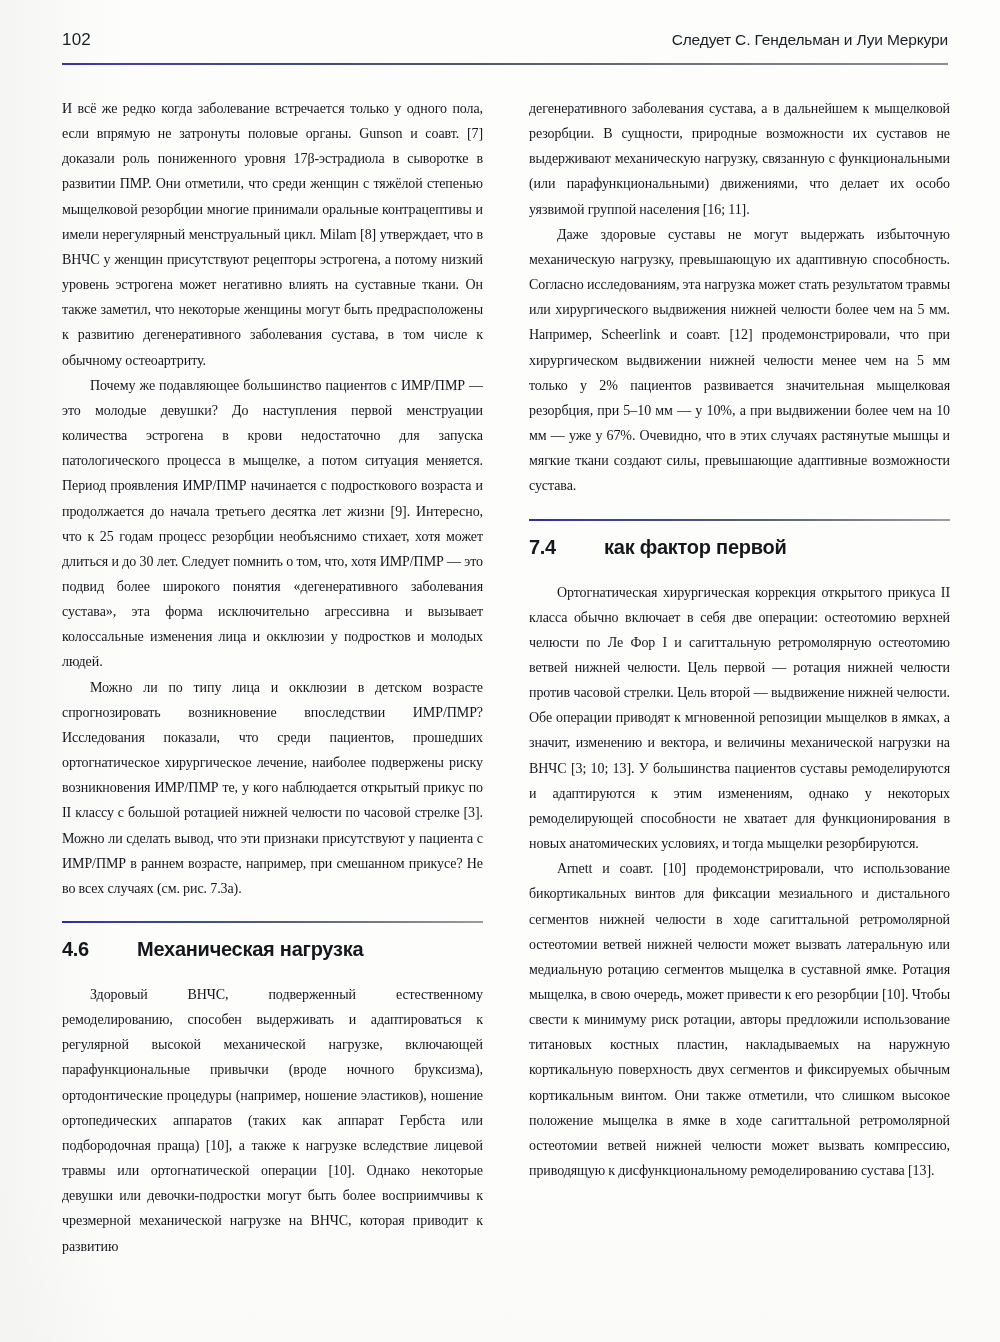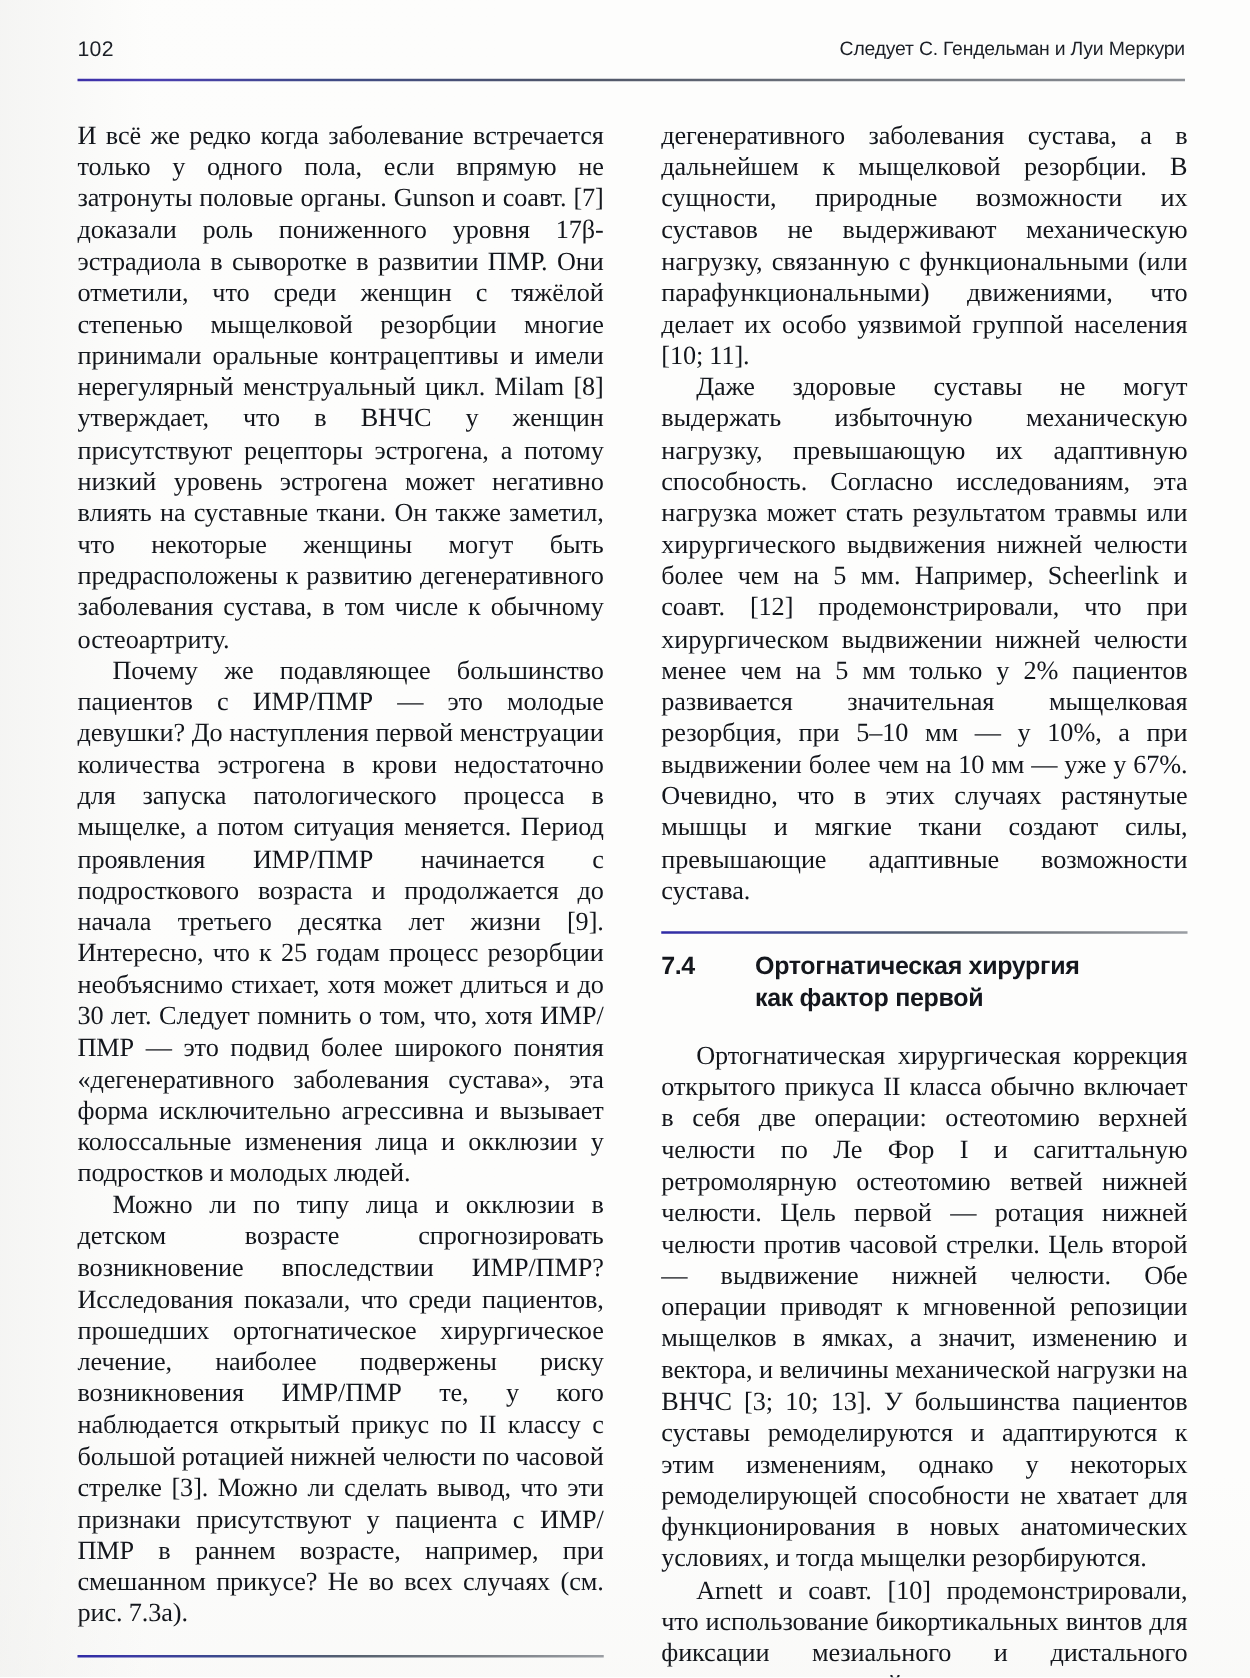--- a/index.html
+++ b/index.html
@@ -70,21 +70,21 @@
     width: 888px;
     display: flex;
     gap: 46px;
   }
   .col {
     width: 421px;
   }
 
   p.body {
     margin: 0;
-    font-size: 21px;
+    font-size: 14px;
     line-height: 25.15px;
     text-align: justify;
     text-indent: 28px;
     hyphens: manual;
     letter-spacing: -0.08px;
     word-spacing: -0.2px;
   }
   p.body.first,
   p.body.cont {
     text-indent: 0;
@@ -139,36 +139,38 @@
 
     <div class="col">
       <p class="body first">И всё же редко когда заболевание встречается только у одного пола, если впрямую не затронуты половые органы. Gunson и соавт. [7] доказали роль пониженного уровня 17β-эстрадиола в сыворотке в развитии ПМР. Они отметили, что среди женщин с тяжёлой степенью мыщелковой резорбции многие принимали оральные контрацептивы и имели нерегулярный менструальный цикл. Milam [8] утверждает, что в ВНЧС у женщин присутствуют рецепторы эстрогена, а потому низкий уровень эстрогена может негативно влиять на суставные ткани. Он также заметил, что некоторые женщины могут быть предрасположены к развитию дегенеративного заболевания сустава, в том числе к обычному остеоартриту.</p>
       <p class="body">Почему же подавляющее большинство пациентов с ИМР/ПМР — это молодые девушки? До наступления первой менструации количества эстрогена в крови недостаточно для запуска патологического процесса в мыщелке, а потом ситуация меняется. Период проявления ИМР/ПМР начинается с подросткового возраста и продолжается до начала третьего десятка лет жизни [9]. Интересно, что к 25 годам процесс резорбции необъяснимо стихает, хотя может длиться и до 30 лет. Следует помнить о том, что, хотя ИМР/ПМР — это подвид более широкого понятия «дегенеративного заболевания сустава», эта форма исключительно агрессивна и вызывает колоссальные изменения лица и окклюзии у подростков и молодых людей.</p>
       <p class="body">Можно ли по типу лица и окклюзии в детском возрасте спрогнозировать возникновение впоследствии ИМР/ПМР? Исследования показали, что среди пациентов, прошедших ортогнатическое хирургическое лечение, наиболее подвержены риску возникновения ИМР/ПМР те, у кого наблюдается открытый прикус по II классу с большой ротацией нижней челюсти по часовой стрелке [3]. Можно ли сделать вывод, что эти признаки присутствуют у пациента с ИМР/ПМР в раннем возрасте, например, при смешанном прикусе? Не во всех случаях (см. рис. 7.3a).</p>
 
       <div class="section-head">
         <div class="rule"></div>
         <div class="row">
           <div class="num">4.6</div>
+          <div class="title">
+            <span class="l1">Механическая нагрузка</span>
+          </div>
         </div>
       </div>
 
       <p class="body">Здоровый ВНЧС, подверженный естественному ремоделированию, способен выдерживать и адаптироваться к регулярной высокой механической нагрузке, включающей парафункциональные привычки (вроде ночного бруксизма), ортодонтические процедуры (например, ношение эластиков), ношение ортопедических аппаратов (таких как аппарат Гербста или подбородочная праща) [10], а также к нагрузке вследствие лицевой травмы или ортогнатической операции [10]. Однако некоторые девушки или девочки-подростки могут быть более восприимчивы к чрезмерной механической нагрузке на ВНЧС, которая приводит к развитию</p>
     </div>
 
     <div class="col">
-      <p class="body cont">дегенеративного заболевания сустава, а в дальнейшем к мыщелковой резорбции. В сущности, природные возможности их суставов не выдерживают механическую нагрузку, связанную с функциональными (или парафункциональными) движениями, что делает их особо уязвимой группой населения [10; 11].</p>
+      <p class="body cont">дегенеративного заболевания сустава, а в дальнейшем к мыщелковой резорбции. В сущности, природные возможности их суставов не выдерживают механическую нагрузку, связанную с функциональными (или парафункциональными) движениями, что делает их особо уязвимой группой населения [16; 11].</p>
       <p class="body">Даже здоровые суставы не могут выдержать избыточную механическую нагрузку, превышающую их адаптивную способность. Согласно исследованиям, эта нагрузка может стать результатом травмы или хирургического выдвижения нижней челюсти более чем на 5 мм. Например, Scheerlink и соавт. [12] продемонстрировали, что при хирургическом выдвижении нижней челюсти менее чем на 5 мм только у 2% пациентов развивается значительная мыщелковая резорбция, при 5–10 мм — у 10%, а при выдвижении более чем на 10 мм — уже у 67%. Очевидно, что в этих случаях растянутые мышцы и мягкие ткани создают силы, превышающие адаптивные возможности сустава.</p>
 
       <div class="section-head">
         <div class="rule"></div>
         <div class="row">
           <div class="num">7.4</div>
           <div class="title">
-            <span class="l1">Ортогнатическая хирургия</span>
             <span class="l2">как фактор первой</span>
           </div>
         </div>
       </div>
 
       <p class="body">Ортогнатическая хирургическая коррекция открытого прикуса II класса обычно включает в себя две операции: остеотомию верхней челюсти по Ле Фор I и сагиттальную ретромолярную остеотомию ветвей нижней челюсти. Цель первой — ротация нижней челюсти против часовой стрелки. Цель второй — выдвижение нижней челюсти. Обе операции приводят к мгновенной репозиции мыщелков в ямках, а значит, изменению и вектора, и величины механической нагрузки на ВНЧС [3; 10; 13]. У большинства пациентов суставы ремоделируются и адаптируются к этим изменениям, однако у некоторых ремоделирующей способности не хватает для функционирования в новых анатомических условиях, и тогда мыщелки резорбируются.</p>
       <p class="body">Arnett и соавт. [10] продемонстрировали, что использование бикортикальных винтов для фиксации мезиального и дистального сегментов нижней челюсти в ходе сагиттальной ретромолярной остеотомии ветвей нижней челюсти может вызвать латеральную или медиальную ротацию сегментов мыщелка в суставной ямке. Ротация мыщелка, в свою очередь, может привести к его резорбции [10]. Чтобы свести к минимуму риск ротации, авторы предложили использование титановых костных пластин, накладываемых на наружную кортикальную поверхность двух сегментов и фиксируемых обычным кортикальным винтом. Они также отметили, что слишком высокое положение мыщелка в ямке в ходе сагиттальной ретромолярной остеотомии ветвей нижней челюсти может вызвать компрессию, приводящую к дисфункциональному ремоделированию сустава [13].</p>
     </div>
 
   </div>

